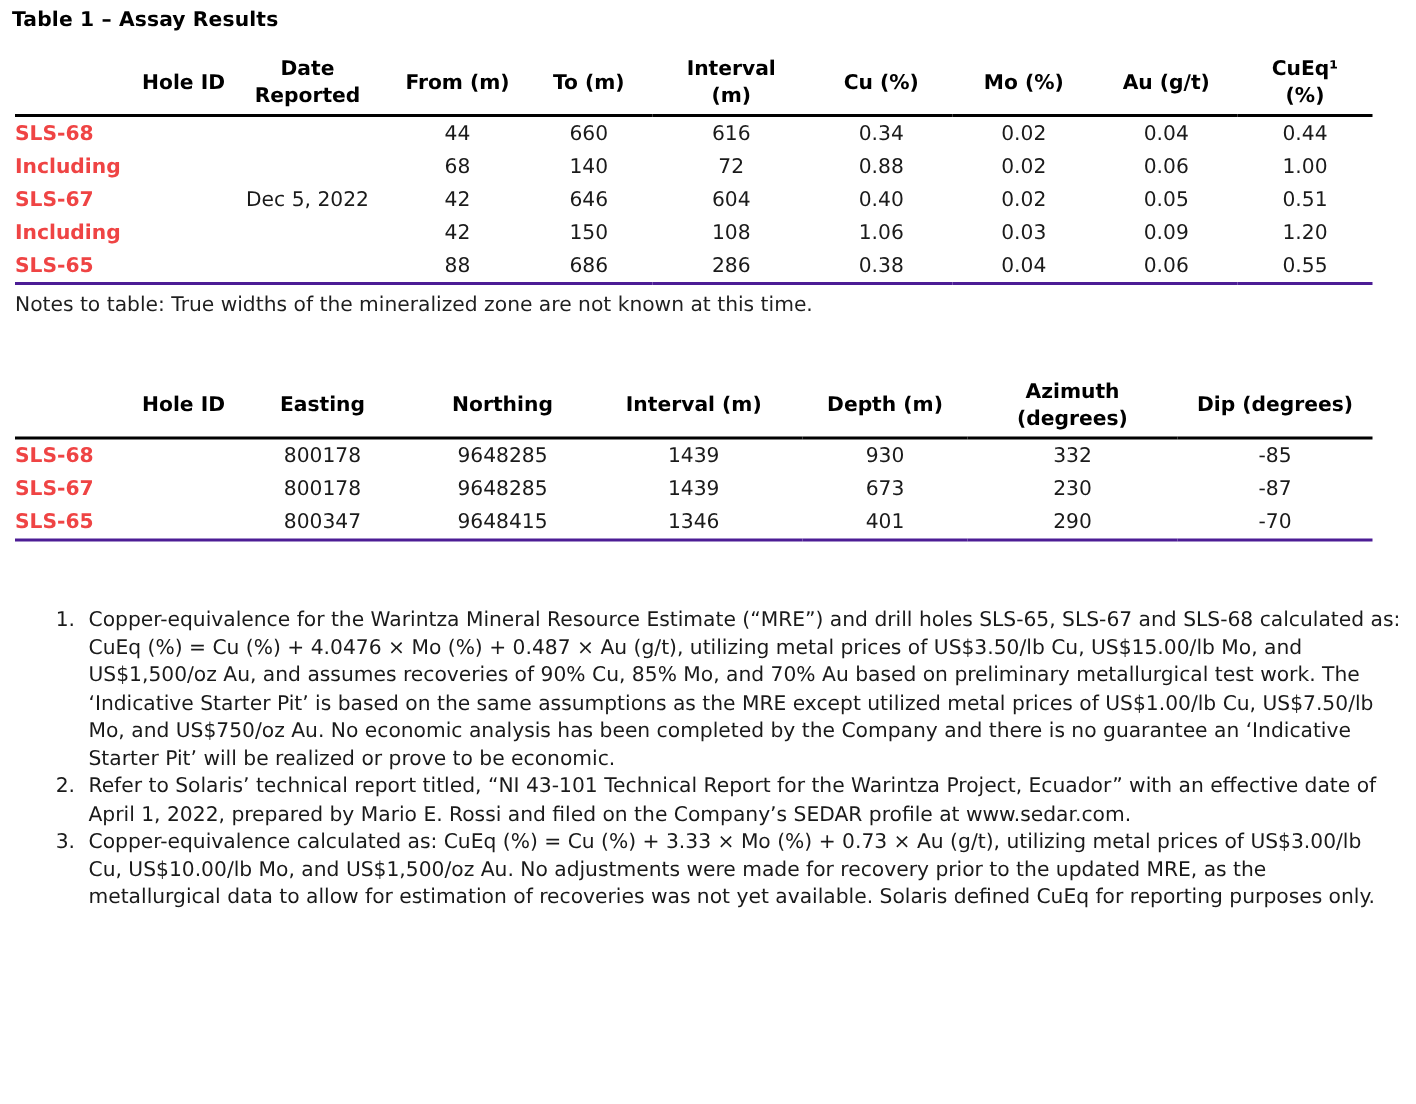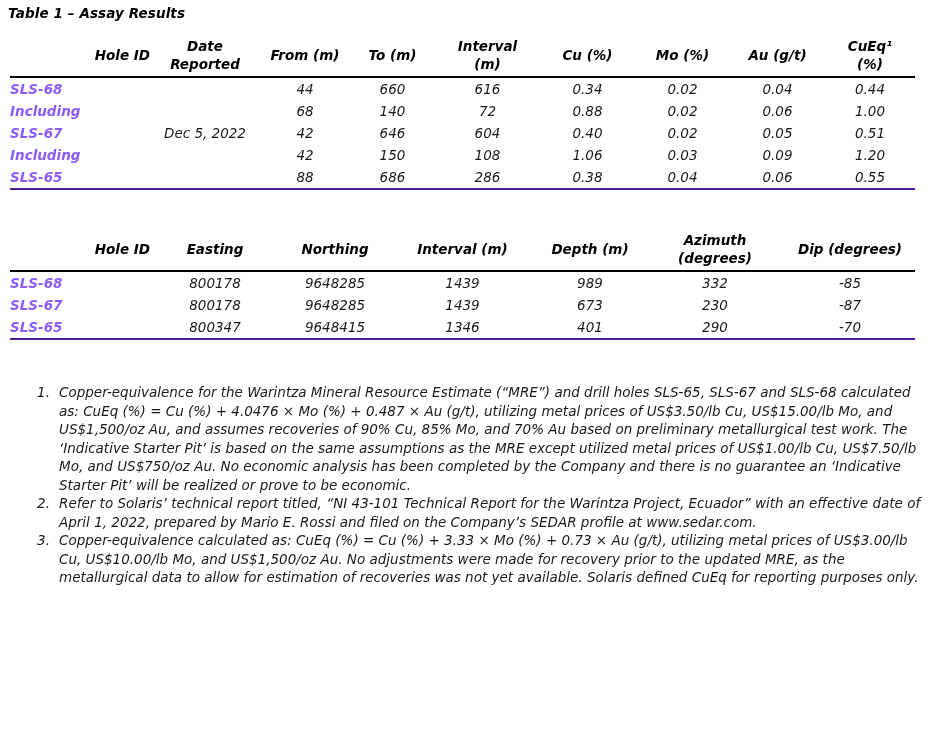--- a/index.html
+++ b/index.html
@@ -10,21 +10,20 @@
   body {
     width: 944px;
     height: 736px;
     overflow: hidden;
     font-family: "DejaVu Sans", "Liberation Sans", sans-serif;
     color: #1a1a1a;
     -webkit-font-smoothing: antialiased;
   }
   .page {
     padding: 5px 8px 0 8px;
-    font-style: italic;
   }
   .section-title {
     font-size: 13.5px;
     font-weight: bold;
     color: #000;
     margin: 0 0 0 0;
     letter-spacing: 0.1px;
   }
   table {
     border-collapse: collapse;
@@ -50,21 +49,21 @@
   th.left { text-align: right; }
   td {
     text-align: center;
     height: 22px;
     vertical-align: middle;
     color: #1a1a1a;
   }
   td.hole {
     text-align: left;
     font-weight: bold;
-    color: #8b5cf6;
+    color: #ef4444;
   }
   tbody tr:last-child td { border-bottom: 2px solid #4c1d95; }
   .table-note {
     font-size: 13.5px;
     color: #1f1f1f;
     margin: 5px 0 0 2px;
   }
   .gap-lg { height: 25px; }
   .gap-md { height: 13px; }
   .gap-sm { height: 18px; }
@@ -174,20 +173,21 @@
         <td>686</td>
         <td>286</td>
         <td>0.38</td>
         <td>0.04</td>
         <td>0.06</td>
         <td>0.55</td>
       </tr>
     </tbody>
   </table>
 
+  <div class="table-note">Notes to table: True widths of the mineralized zone are not known at this time.</div>
 
   <div class="gap-lg"></div>
   <div class="gap-md"></div>
 
   <table>
     <colgroup>
       <col style="width:140px">
         <col style="width:130px">
         <col style="width:110px">
       <col style="width:145px">
@@ -206,21 +206,21 @@
 (degrees)</th>
         <th>Dip (degrees)</th>
       </tr>
     </thead>
     <tbody>
       <tr>
         <td class="hole">SLS-68</td>
         <td>800178</td>
         <td>9648285</td>
         <td>1439</td>
-        <td>989</td>
+        <td>930</td>
         <td>332</td>
         <td>-85</td>
       </tr>
       <tr>
         <td class="hole">SLS-67</td>
         <td>800178</td>
         <td>9648285</td>
         <td>1439</td>
         <td>673</td>
         <td>230</td>

